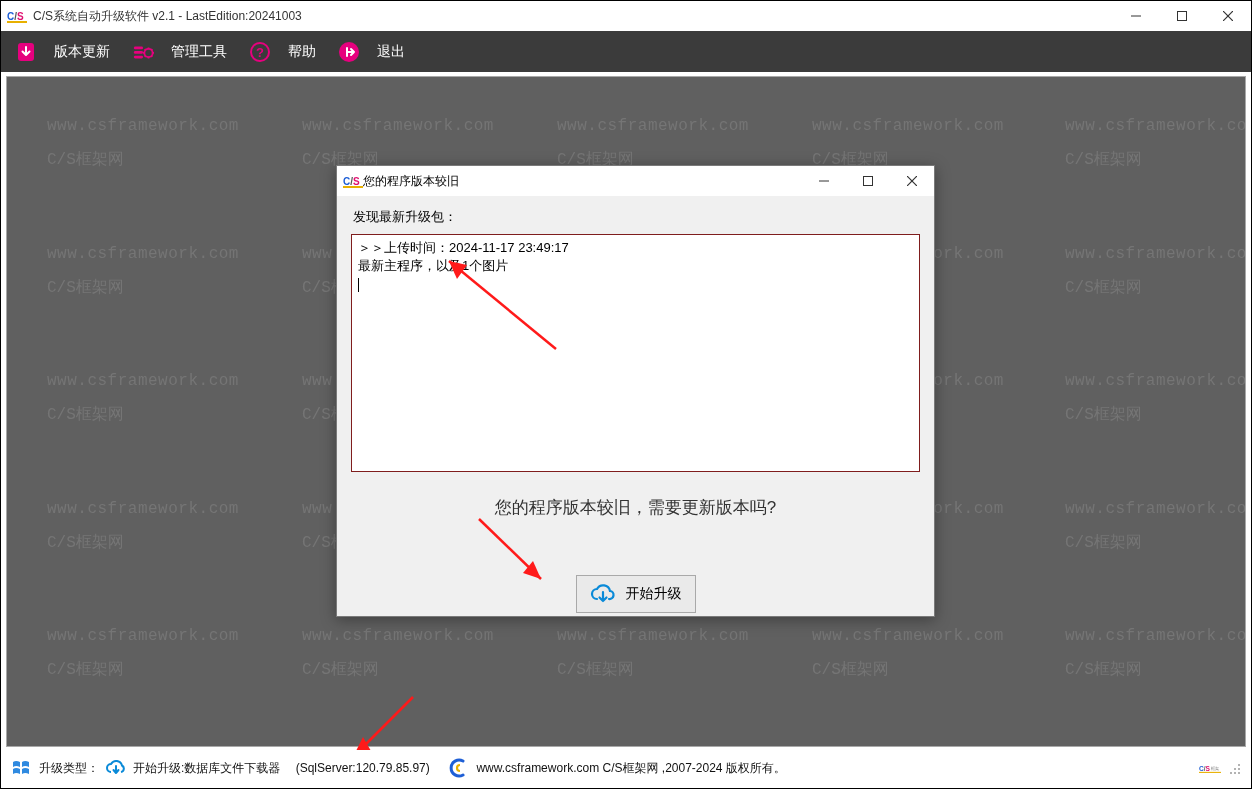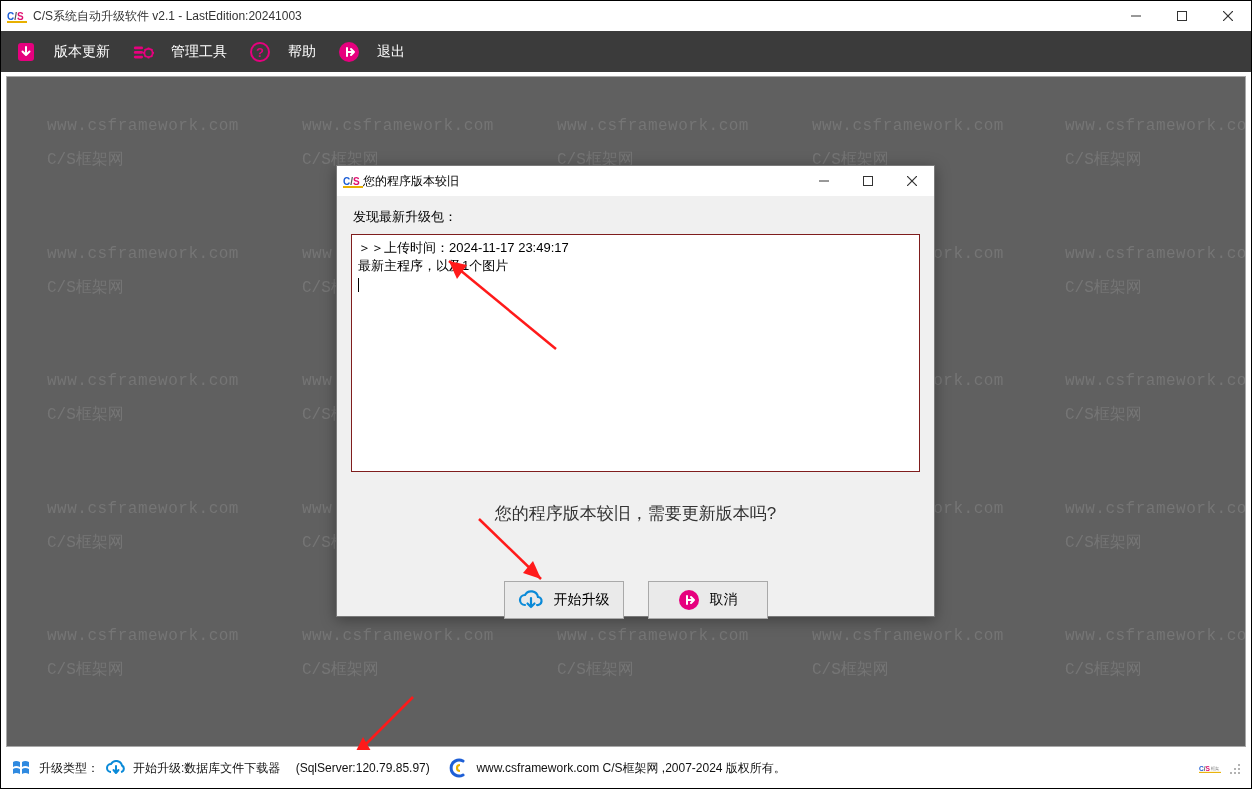--- a/index.html
+++ b/index.html
@@ -24,21 +24,21 @@
   .wm-tag  { font-size: 16px; margin-top: 6px; }
   
   .dialog { position: absolute; left: 335px; top: 164px; width: 599px; height: 452px; background: #f0f0f0; border: 1px solid #7a7a7a; box-shadow: 0 3px 14px rgba(0,0,0,.35); }
   .dlg-title { height: 30px; background: #fff; display: flex; align-items: center; padding-left: 6px; font-size: 12px; }
   .dlg-title .spacer { flex: 1; }
   .dlg-title .win-btn { width: 44px; height: 30px; }
   .dlg-body { padding: 8px 14px 0 14px; }
   .dlg-label { font-size: 13px; margin: 4px 0 8px 2px; }
   .dlg-textarea { width: 100%; height: 238px; border: 1px solid #7f1d1d; background: #fff; font-size: 13px; padding: 4px 6px; font-family: "Microsoft YaHei", Arial, sans-serif; white-space: pre-wrap; overflow: auto; resize: none; line-height: 18px; color: #000; }
   .caret-line { display: inline-block; border-left: 1px solid #000; height: 14px; vertical-align: middle; }
-  .dlg-question { text-align: center; font-size: 17px; color: #333; margin-top: 30px; }
+  .dlg-question { text-align: center; font-size: 17px; color: #333; margin-top: 24px; }
   .dlg-buttons { display: flex; justify-content: center; gap: 24px; margin-top: 56px; }
   .dlg-btn { width: 120px; height: 38px; border: 1px solid #a9a9a9; background: #eaeaea; display: flex; align-items: center; justify-content: center; gap: 10px; font-size: 14px; cursor: pointer; }
   
   .arrow { position: absolute; pointer-events: none; }
   
   .statusbar { position: absolute; left: 2px; right: 2px; bottom: 2px; height: 36px; background: #fff; display: flex; align-items: center; padding: 0 8px; font-size: 12px; color: #111; gap: 6px; }
   .status-icon { width: 22px; height: 22px; display: flex; align-items: center; justify-content: center; }
   .status-end { margin-left: auto; display: flex; align-items: center; gap: 6px; }
   .grip { width: 14px; height: 14px; }
   
@@ -258,29 +258,20 @@
       <div class="dlg-question">您的程序版本较旧，需要更新版本吗?</div>
       <div class="dlg-buttons">
         <div class="dlg-btn">
           <span>
             <svg width="26" height="22" viewBox="0 0 26 22">
               <path d="M7 16 a5 5 0 0 1 0-10 a7 7 0 0 1 13 2 a4 4 0 0 1 -1 8" fill="none" stroke="#0a8ad8" stroke-width="2.2" stroke-linecap="round"></path>
               <path d="M13 9 v9 M9.5 14.5 L13 18 L16.5 14.5" fill="none" stroke="#0a8ad8" stroke-width="2.2" stroke-linecap="round" stroke-linejoin="round"></path>
             </svg>
           </span>
           <span>开始升级</span>
-        </div>
-        <div class="dlg-btn">
-          <span>
-            <svg width="22" height="22" viewBox="0 0 22 22">
-                <circle cx="11" cy="11" r="10" fill="#e6007e"></circle>
-                <path d="M9 7 v8 M9 11 h7 M13 8 l3 3 -3 3" stroke="#fff" stroke-width="2" fill="none" stroke-linecap="round" stroke-linejoin="round"></path>
-              </svg>
-          </span>
-          <span>取消</span>
         </div>
       </div>
     </div>
   </div>
 
   <svg class="arrow" style="left:430px; top:248px;" width="135" height="110" viewBox="0 0 135 110">
     <line x1="125" y1="100" x2="18" y2="12" stroke="#ff1a1a" stroke-width="2.5"></line>
     <polygon points="18,12 36,16 26,30" fill="#ff1a1a"></polygon>
   </svg>
   <svg class="arrow" style="left:470px; top:510px;" width="80" height="78" viewBox="0 0 80 78">

